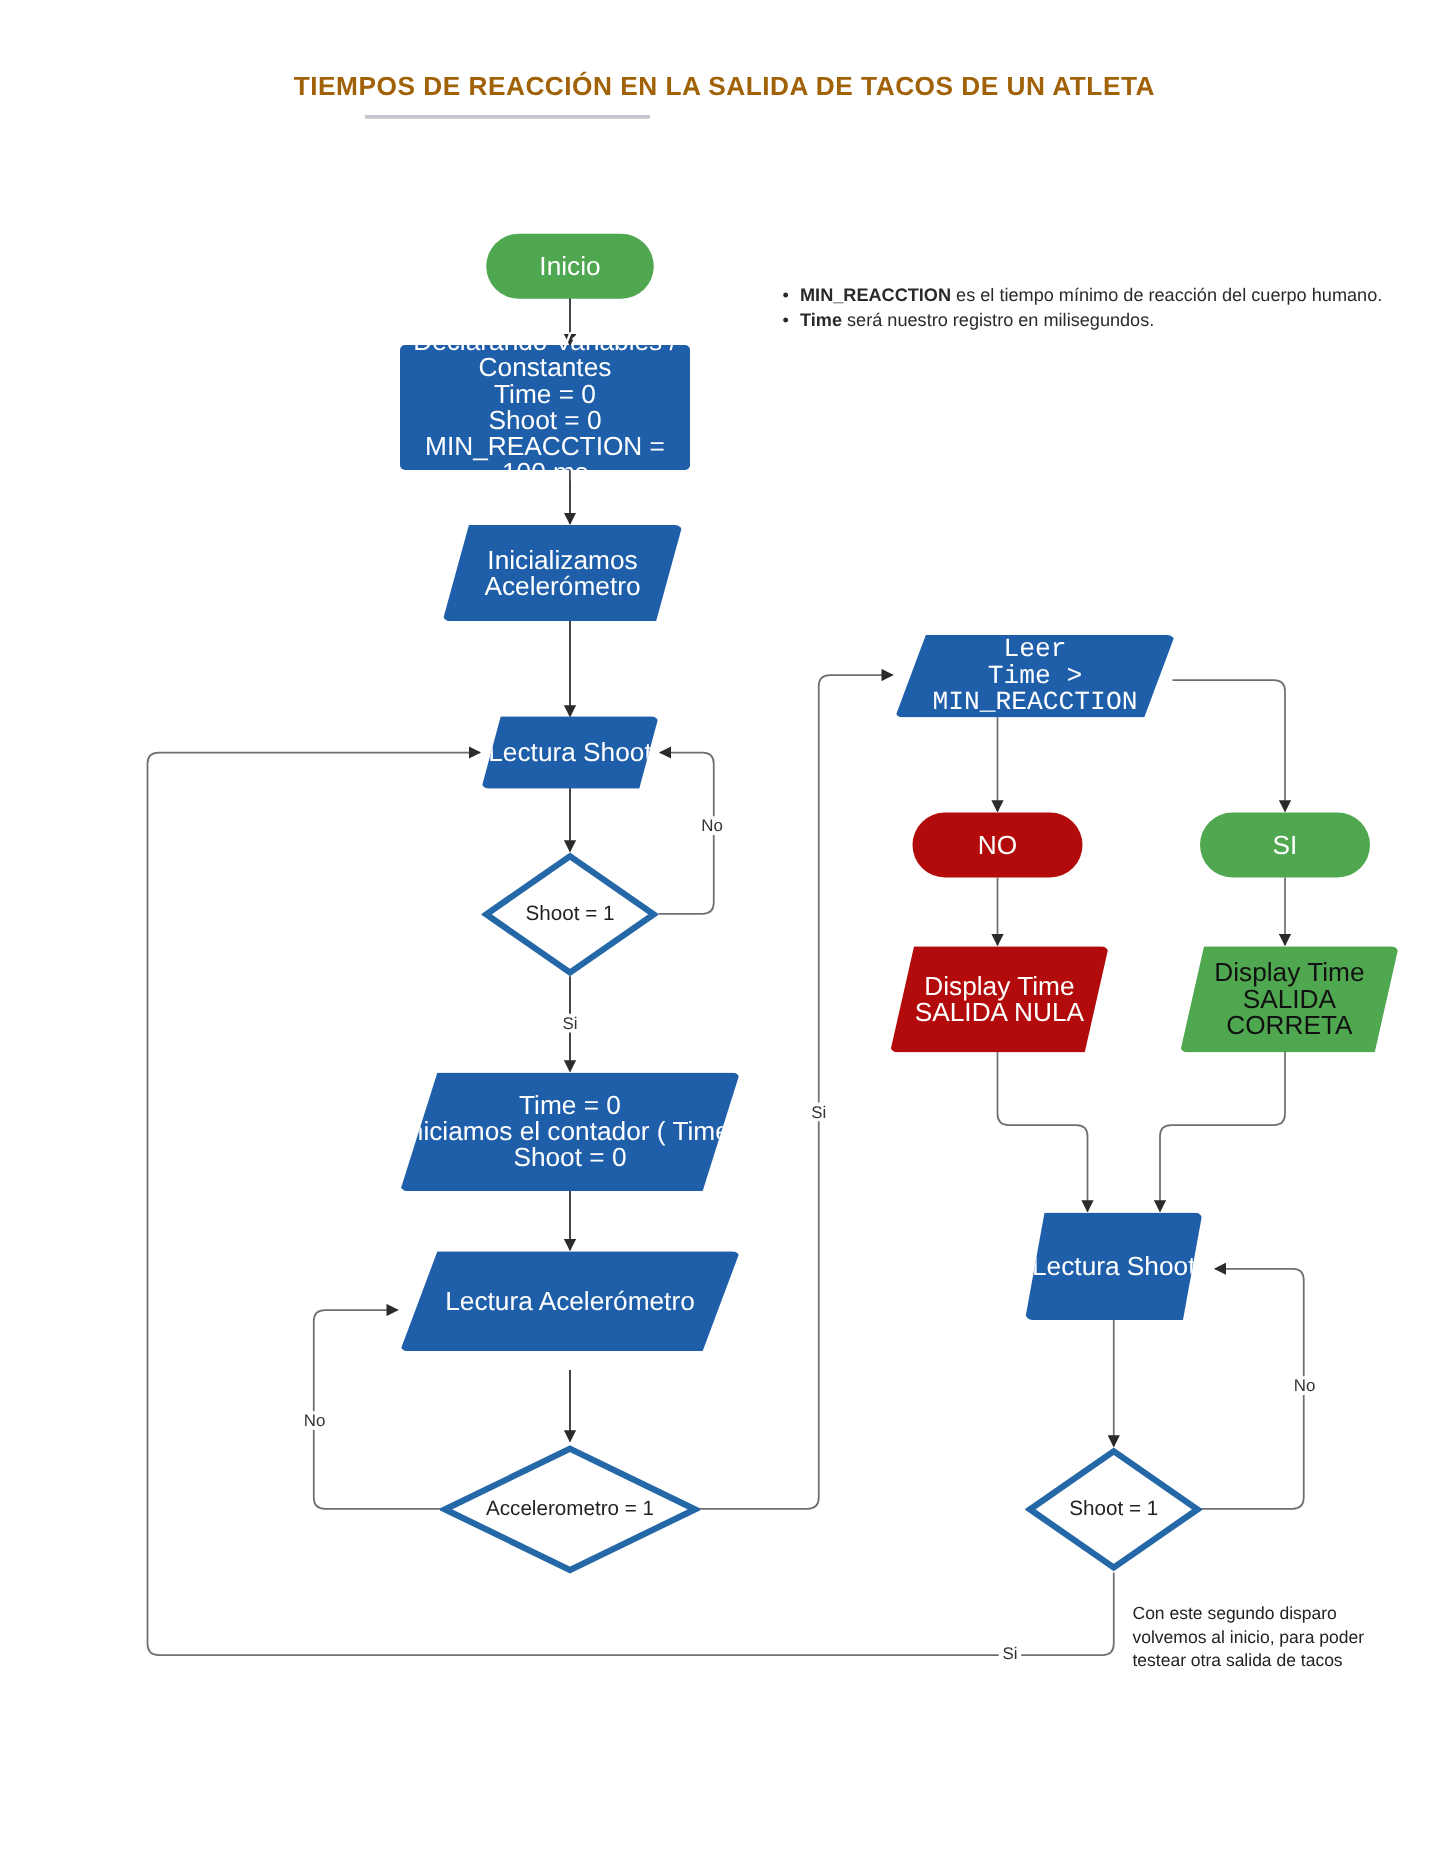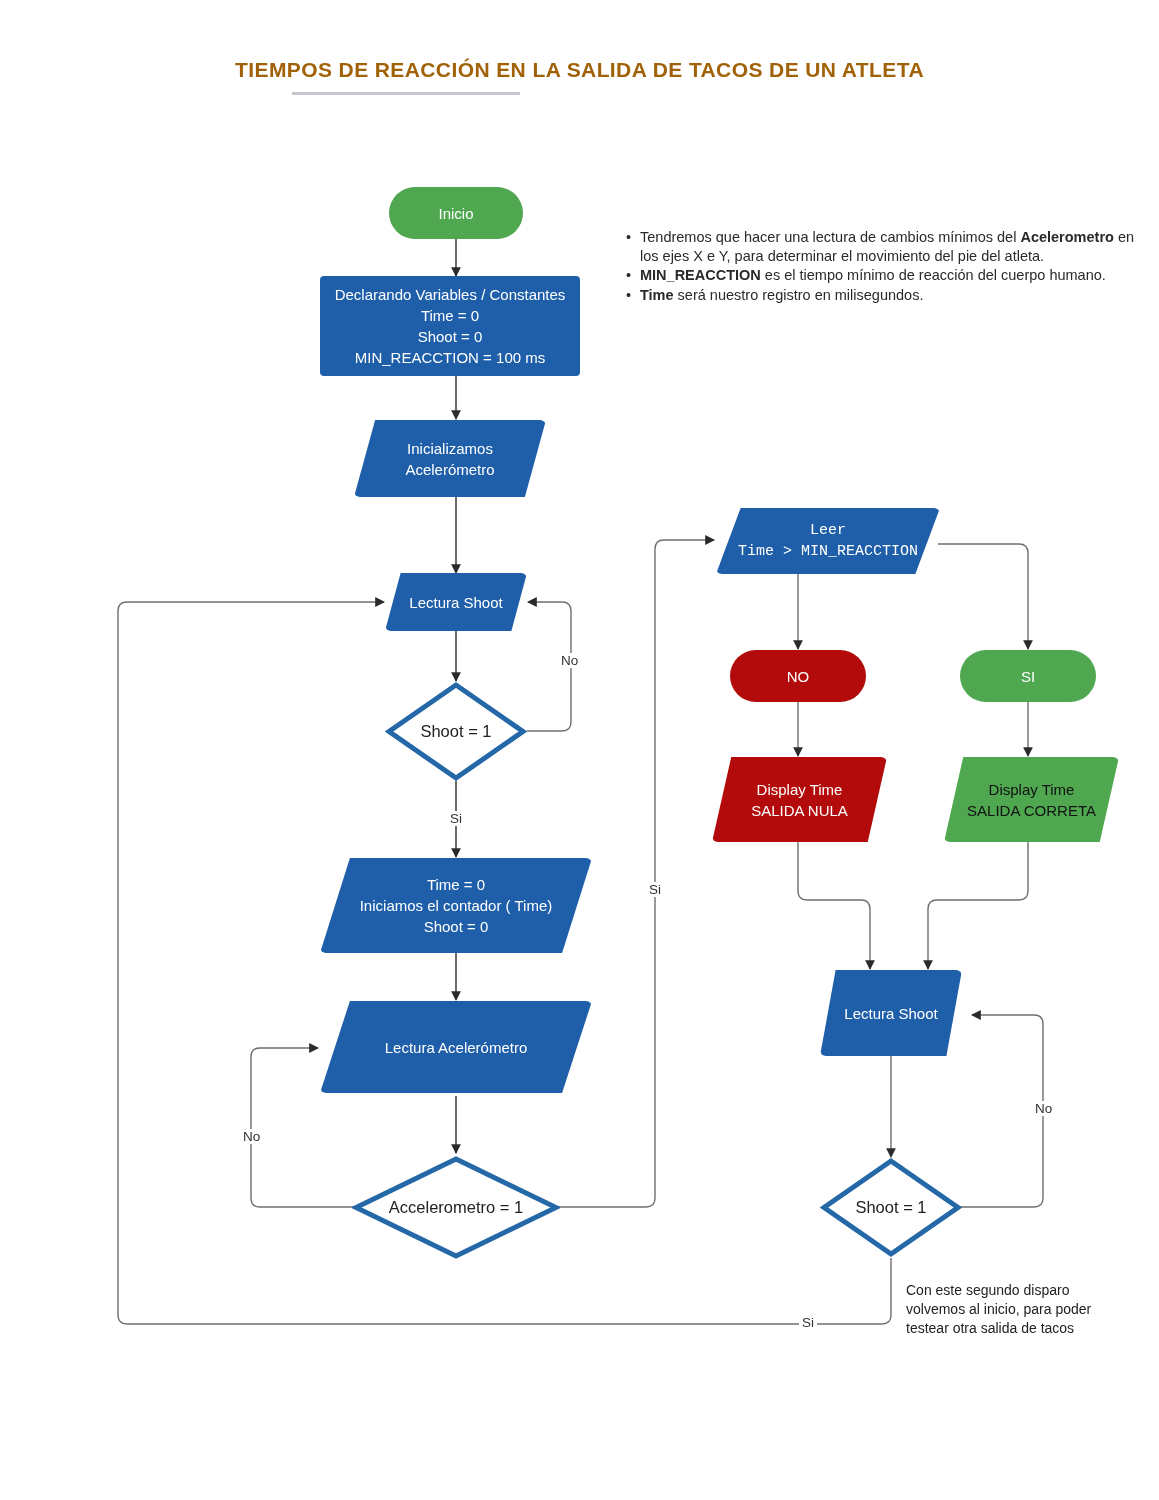--- a/index.html
+++ b/index.html
@@ -73,21 +73,21 @@
   .notes b { font-weight: bold; }
 
   
   .node {
     position: absolute;
     box-sizing: border-box;
     display: flex;
     align-items: center;
     justify-content: center;
     text-align: center;
-    font-size: 15px;
+    font-size: 21px;
     line-height: 21px;
     color: #ffffff;
     white-space: pre-line;
     z-index: 3;
   }
 
   .fill-blue   { background: #1f5faa; }
   .fill-green  { background: #4fa750; }
   .fill-red    { background: #b30b0b; }
 
@@ -200,55 +200,52 @@
     <path d="M 891,1258 L 891,1315 Q 891,1324 882,1324 L 127,1324 Q 118,1324 118,1315 L 118,611 Q 118,602 127,602 L 384,602" stroke="#6f6f6f" marker-end="url(#arrow)"></path>
   </g>
 </svg>
 
 <div class="title">TIEMPOS DE REACCIÓN EN LA SALIDA DE TACOS DE UN ATLETA</div>
 <div class="title-rule"></div>
 
 <div class="notes">
   <ul>
     <li>
-      <span>Tendremos que hacer una lectura de cambios mínimos del </span><b>Acelerometro</b><span> en los ejes X e Y, para determinar el movimiento del pie del atleta.</span>
-    </li>
-    <li>
       <b>MIN_REACCTION</b><span> es el tiempo mínimo de reacción del cuerpo humano.</span>
     </li>
     <li>
       <b>Time</b><span> será nuestro registro en milisegundos.</span>
     </li>
   </ul>
 </div>
 
 <div class="node terminal fill-green" style="left:389px; top:187px; width:134px; height:52px;">Inicio</div>
 
-<div class="node rect fill-blue" style="left:320px; top:276px; width:260px; height:100px;">Declarando Variables / Constantes
+<div class="node rect fill-blue" style="left:320px; top:276px; width:232px; height:100px;">Declarando Variables / Constantes
 Time = 0
 Shoot = 0
 MIN_REACCTION =  100 ms</div>
 
 <div class="node para para-rounded fill-blue" style="left:354px; top:420px; width:192px; height:77px;">Inicializamos
 Acelerómetro</div>
 
 <div class="node para para-rounded fill-blue" style="left:385px; top:573px; width:142px; height:58px;">Lectura Shoot</div>
 
 <div class="diamond-wrap" style="left:385px; top:681px; width:142px; height:101px;">
   <svg class="diamond-shape" viewBox="0 0 142 101" xmlns="http://www.w3.org/2000/svg">
     <polygon points="71,4 138,50.5 71,97 4,50.5" fill="#ffffff" stroke="#2568a8" stroke-width="5"></polygon>
   </svg>
   <div class="diamond-label">Shoot = 1</div>
 </div>
 
 <div class="node para para-rounded fill-blue" style="left:320px; top:858px; width:272px; height:95px;">Time = 0
 Iniciamos el contador ( Time)
 Shoot = 0</div>
 
-<div class="node para para-rounded fill-blue" style="left:320px; top:1001px; width:272px; height:92px;">Lectura Acelerómetro</div>
+<div class="node para para-rounded fill-blue" style="left:320px; top:1001px; width:272px; height:80px;">Lectura Acelerómetro</div>
 
 <div class="diamond-wrap" style="left:352px; top:1155px; width:208px; height:105px;">
   <svg class="diamond-shape" viewBox="0 0 208 105" xmlns="http://www.w3.org/2000/svg">
     <polygon points="104,4 204,52.5 104,101 4,52.5" fill="#ffffff" stroke="#2568a8" stroke-width="5"></polygon>
   </svg>
   <div class="diamond-label">Accelerometro  = 1</div>
 </div>
 
 <div class="node para para-rounded fill-blue" style="left:716px; top:508px; width:224px; height:66px;font-family:Liberation Mono, monospace;">Leer
 Time &gt; MIN_REACCTION</div>

